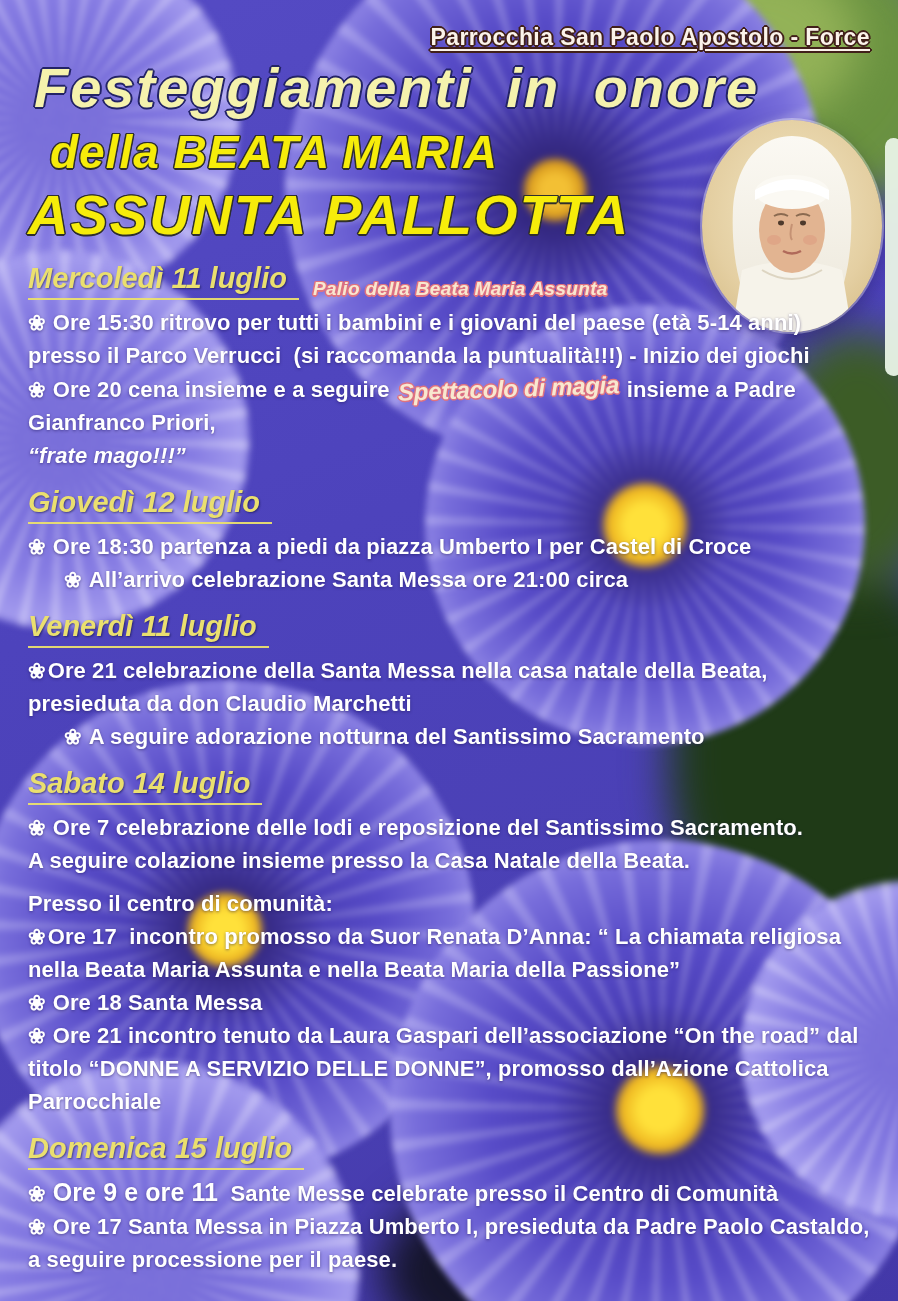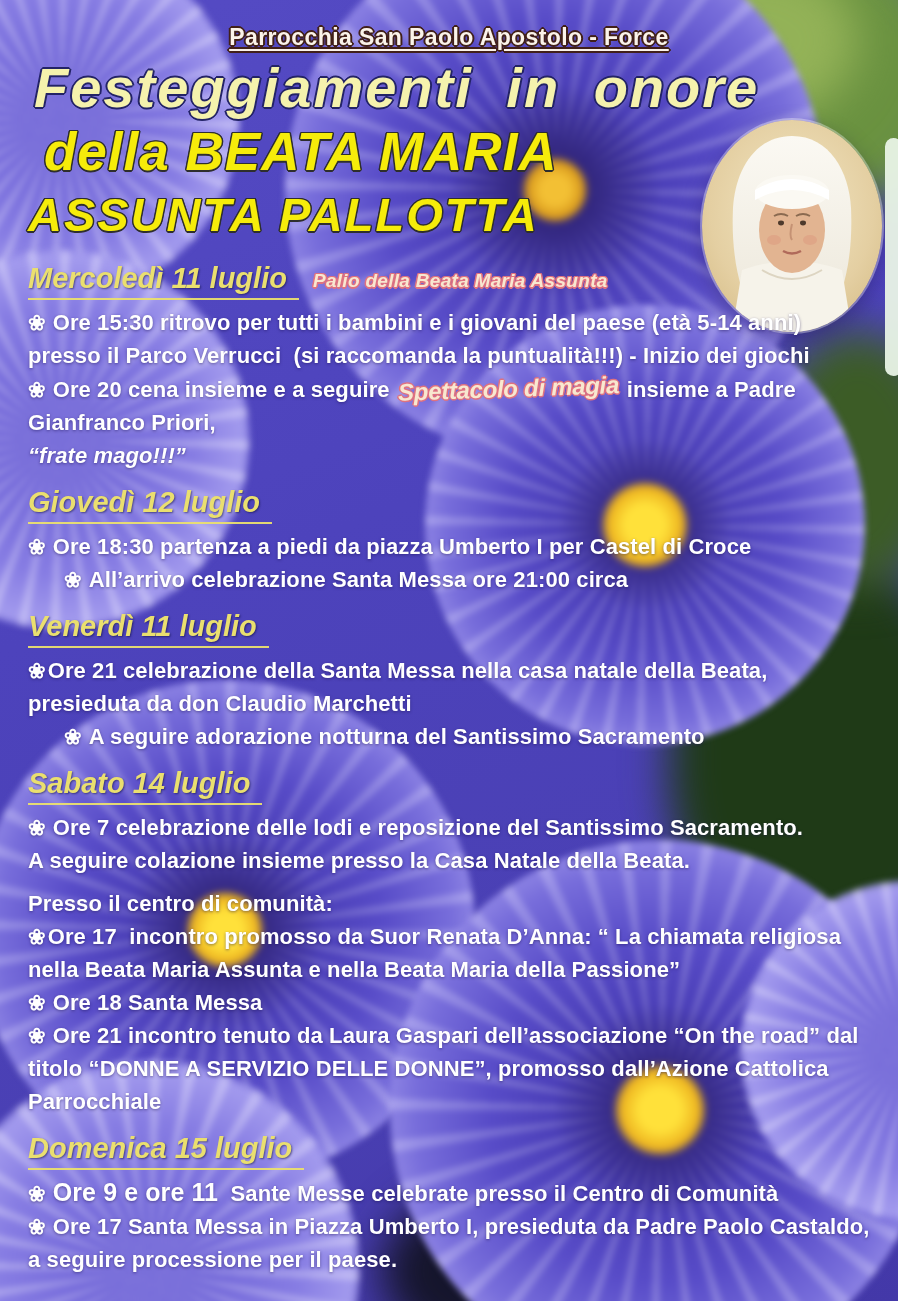--- a/index.html
+++ b/index.html
@@ -49,42 +49,42 @@
     position: absolute; left: 702px; top: 120px;
     width: 180px; height: 212px; border-radius: 50%;
     overflow: hidden; z-index: 2;
     box-shadow: 0 0 0 2px rgba(255,255,255,.35), 0 8px 22px rgba(20,10,60,.35);
   }
 
   
   .content { position: relative; z-index: 3; padding: 24px 28px 0 28px; width: 898px; }
 
   .parish {
-    text-align: center; font-size: 23px; font-weight: bold; letter-spacing: .4px;
+    text-align: right; font-size: 23px; font-weight: bold; letter-spacing: .4px;
     color: #fbf3ea; text-decoration: underline; text-underline-offset: 4px;
     text-shadow: -2px 0 0 #41201a, 2px 0 0 #41201a, 0 -2px 0 #41201a, 0 2px 0 #41201a,
                  -1px -1px 0 #41201a, 1px 1px 0 #41201a, 1px -1px 0 #41201a, -1px 1px 0 #41201a;
   }
 
   .title1 {
     font-style: italic; font-weight: bold; font-size: 56px; line-height: 62px;
     color: #f5f2ad; letter-spacing: 2px; word-spacing: 16px; margin: 6px 0 0 6px;
     text-shadow: -2px 0 0 #232366, 2px 0 0 #232366, 0 -2px 0 #232366, 0 2px 0 #232366,
                  -1px -1px 0 #232366, 1px 1px 0 #232366, 1px -1px 0 #232366, -1px 1px 0 #232366;
     white-space: nowrap;
   }
   .title2, .title3 {
     font-style: italic; font-weight: bold; color: #f6ec0a; white-space: nowrap;
     text-shadow: -1.5px 0 0 #2e2e2e, 1.5px 0 0 #2e2e2e, 0 -1.5px 0 #2e2e2e, 0 1.5px 0 #2e2e2e,
                  -1px -1px 0 #2e2e2e, 1px 1px 0 #2e2e2e, 1px -1px 0 #2e2e2e, -1px 1px 0 #2e2e2e;
   }
-  .title2 { font-size: 53px; line-height: 60px; margin: 3px 0 0 16px; letter-spacing: 1px; }
-  .title3 { font-size: 47px; line-height: 62px; margin: 2px 0 16px 0; letter-spacing: 2px; }
-
-  .heading-row { display: flex; align-items: center; gap: 14px; margin-top: 14px; }
+  .title2 { font-size: 46px; line-height: 60px; margin: 3px 0 0 22px; letter-spacing: 1px; }
+  .title3 { font-size: 56px; line-height: 62px; margin: 2px 0 16px 0; letter-spacing: 2px; }
+
+  .heading-row { display: flex; align-items: flex-end; gap: 14px; margin-top: 14px; }
   .day-heading {
     display: inline-block; font-size: 29px; font-weight: bold; font-style: italic;
     color: #eadf6f; padding: 0 12px 3px 0;
     border-bottom: 2px solid rgba(234,223,111,.95);
     text-shadow: 1px 1px 2px rgba(10,10,50,.5); white-space: nowrap;
   }
   .script-accent {
     font-size: 19px; font-weight: bold; font-style: italic; color: #f8e8d0; letter-spacing: .3px;
     text-shadow: -1.5px 0 0 #df7280, 1.5px 0 0 #df7280, 0 -1.5px 0 #df7280, 0 1.5px 0 #df7280,
                  -1px -1px 0 #df7280, 1px 1px 0 #df7280, 1px -1px 0 #df7280, -1px 1px 0 #df7280;

